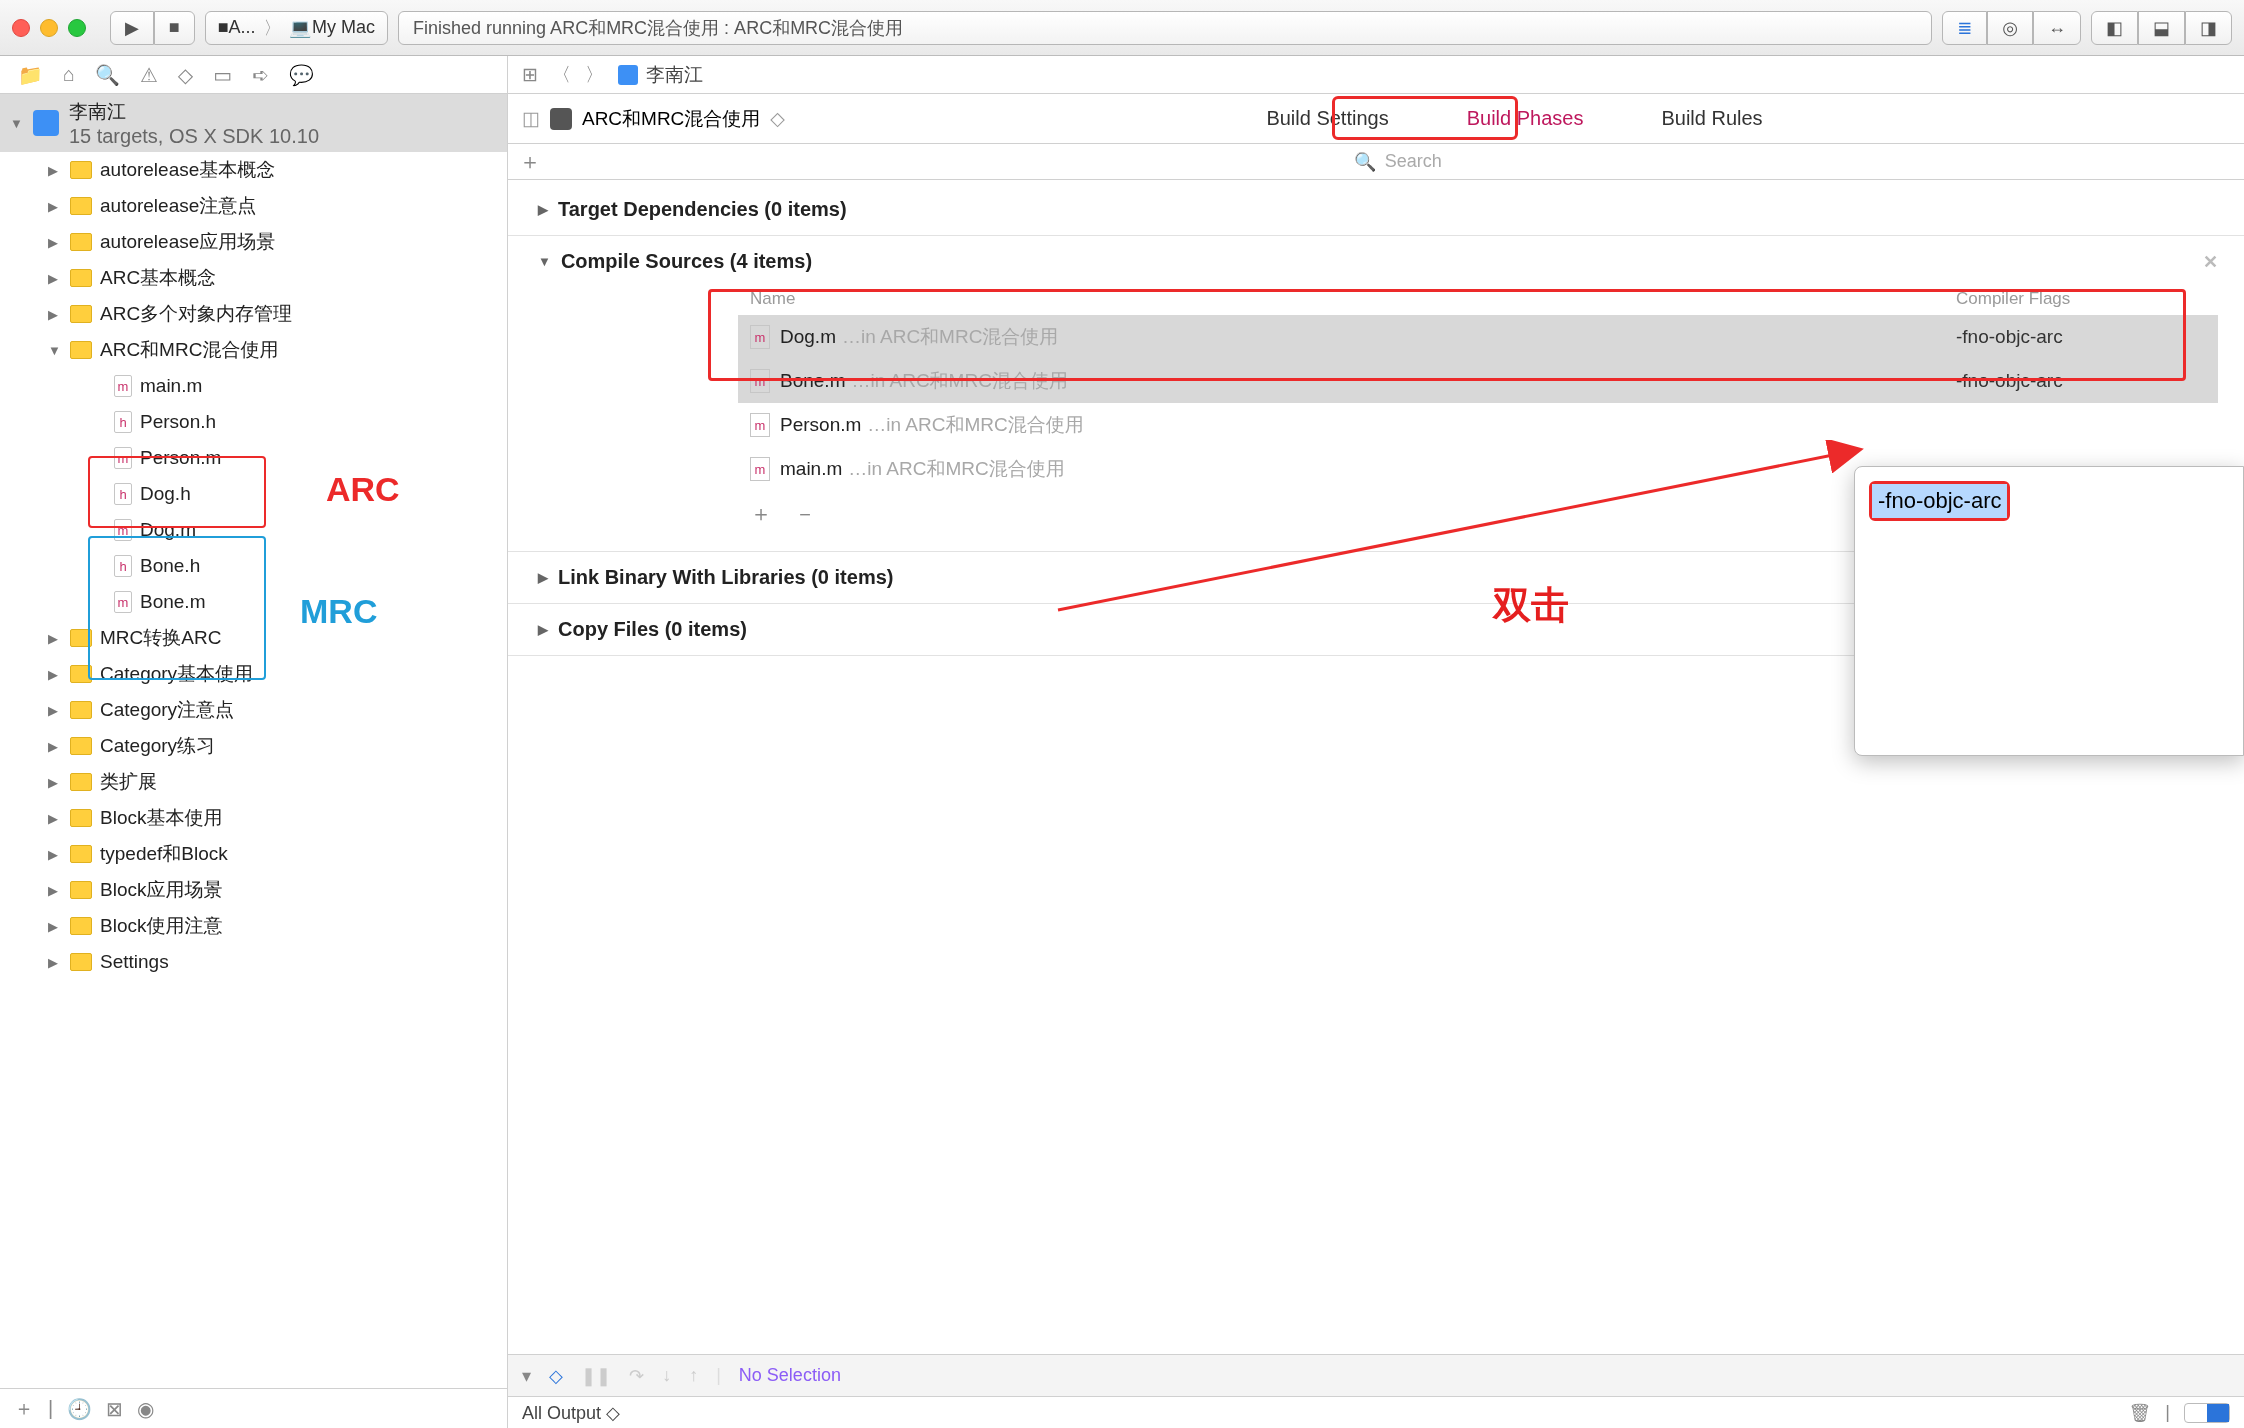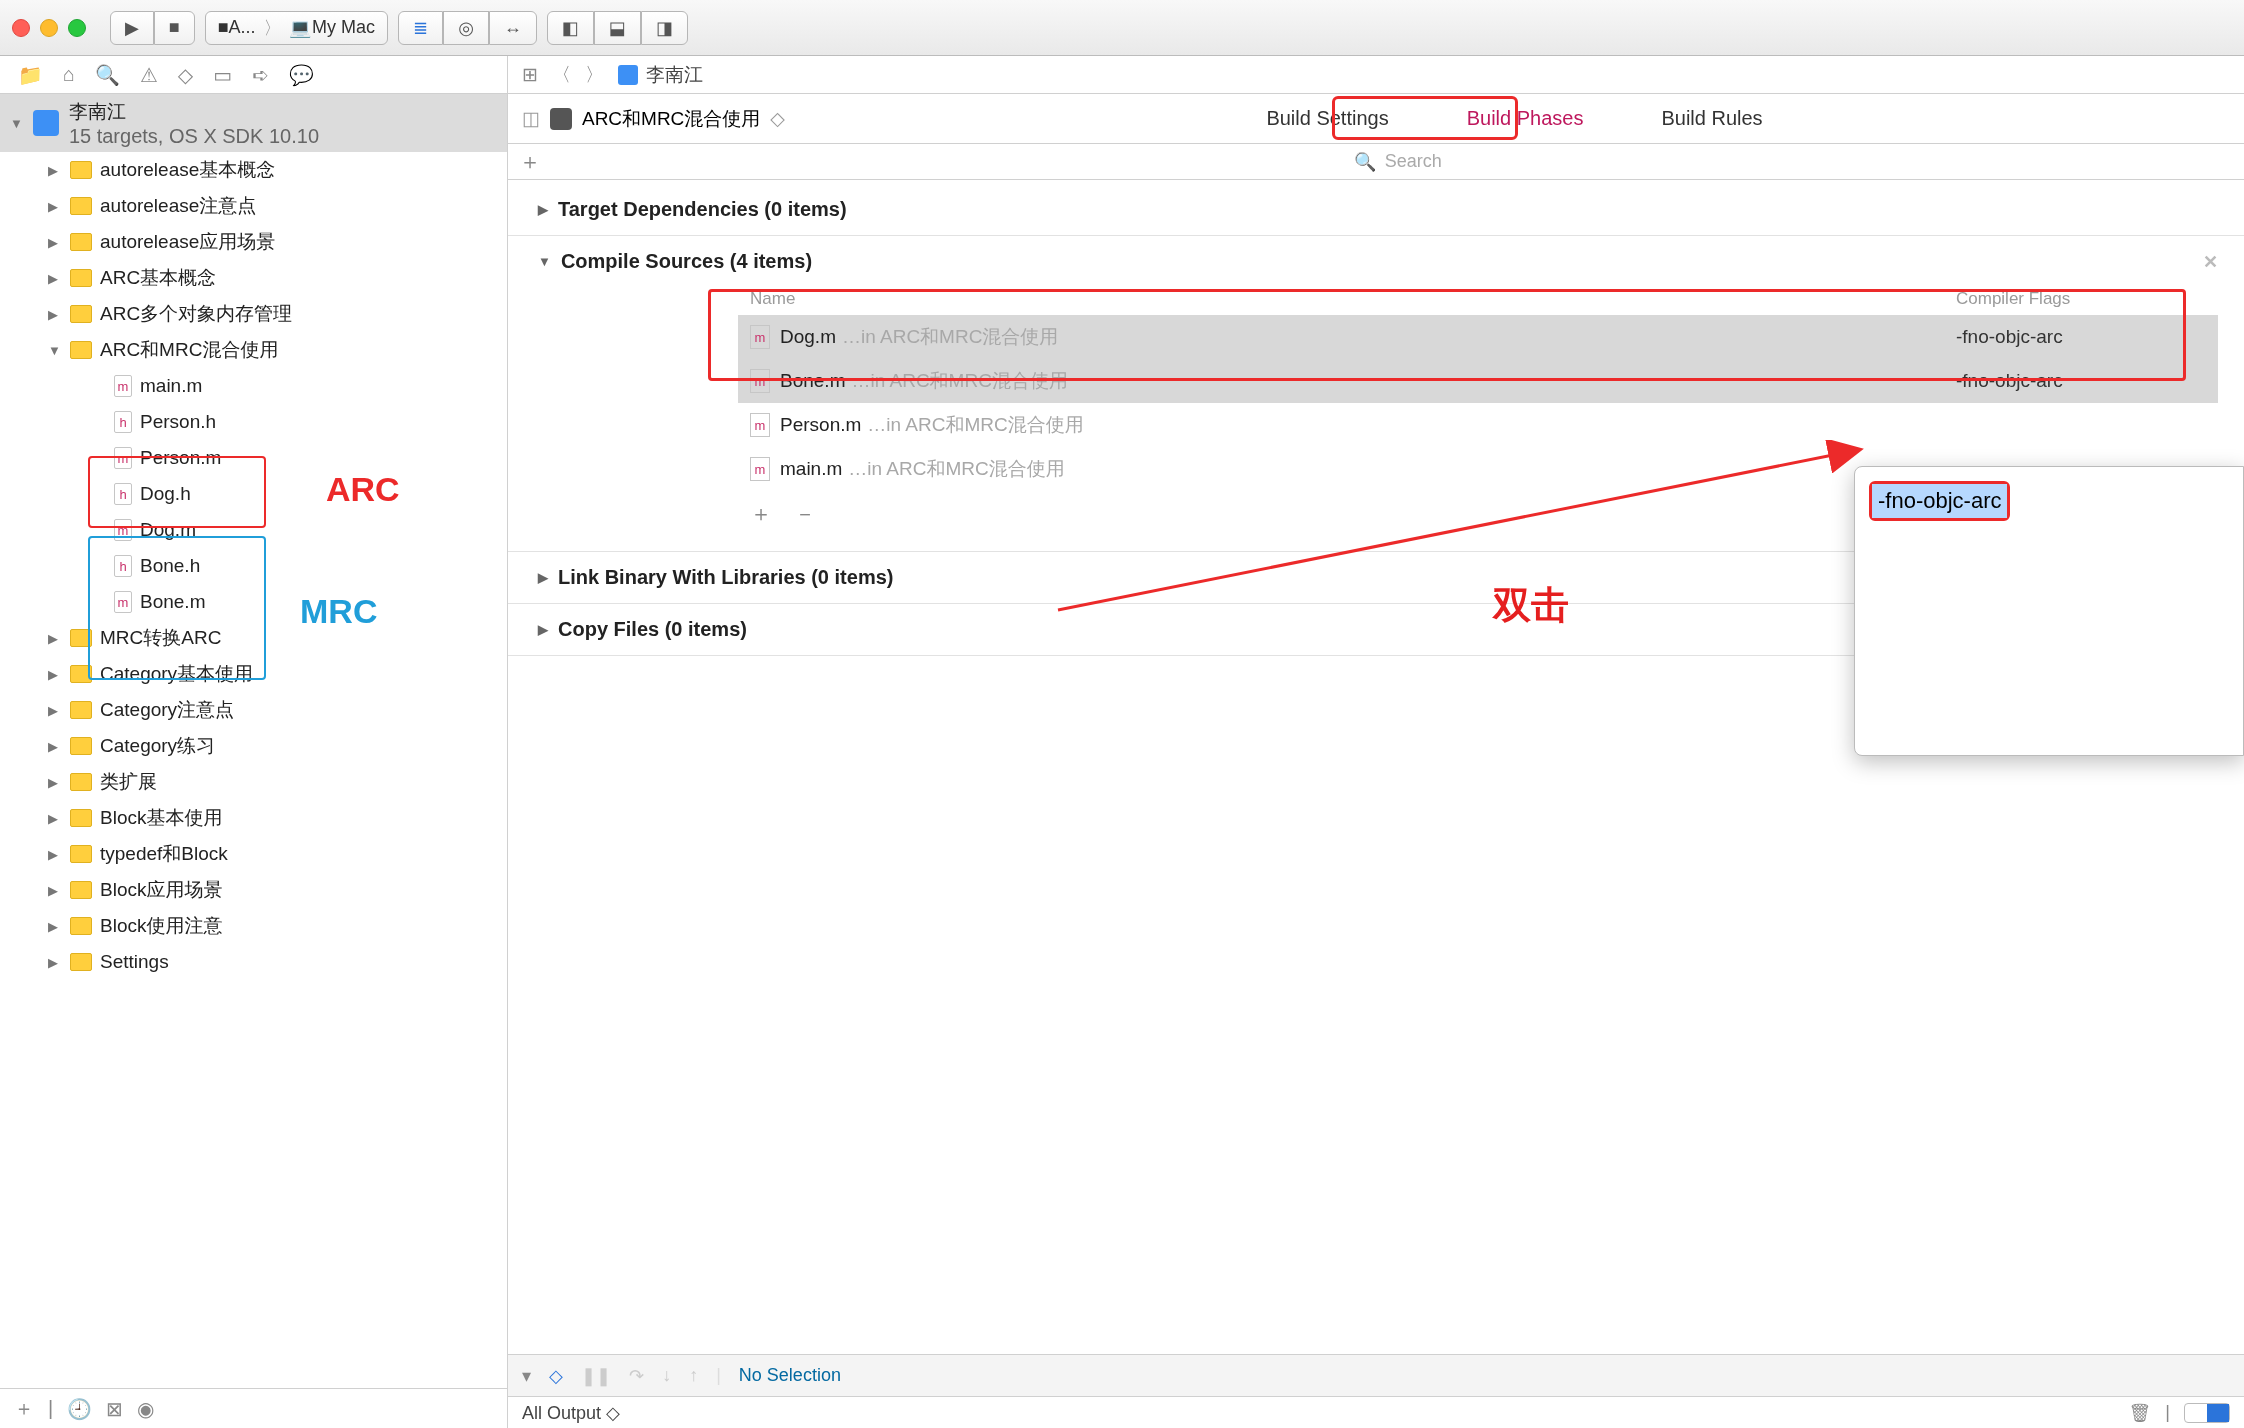--- a/index.html
+++ b/index.html
@@ -118,20 +118,21 @@
     <div class="tb-btn">▶</div>
     <div class="tb-btn">■</div>
   </div>
   <div class="scheme">
     <span>■ </span>
       <span>A...</span>
     <span class="sep">〉</span>
     <span>💻 </span>
       <span>My Mac</span>
   </div>
+  <div class="statusbar">Finished running ARC和MRC混合使用 : ARC和MRC混合使用</div>
   <div class="tb-group">
     <div class="tb-btn" style="color:#2b74da">≣</div>
     <div class="tb-btn">◎</div>
     <div class="tb-btn">↔</div>
   </div>
   <div class="tb-group">
     <div class="tb-btn">◧</div>
     <div class="tb-btn">⬓</div>
     <div class="tb-btn">◨</div>
   </div>
@@ -416,21 +417,21 @@
     </div>
 
     <div class="debugbar">
       <span>▾</span>
       <span class="bp">◇</span>
       <span style="color:#ccc">❚❚</span>
       <span style="color:#ccc">↷</span>
       <span style="color:#ccc">↓</span>
       <span style="color:#ccc">↑</span>
       <span style="color:#ddd">|</span>
-      <span style="color:#0369a1">No Selection</span>
+      <span style="color:#8b5cf6">No Selection</span>
     </div>
 
 
     <div class="console-footer">
       <span><span>All Output</span> ◇</span>
       <div class="right">
         <span>🗑</span>
         <span>|</span>
         <div class="panebtn">
             <span></span>

